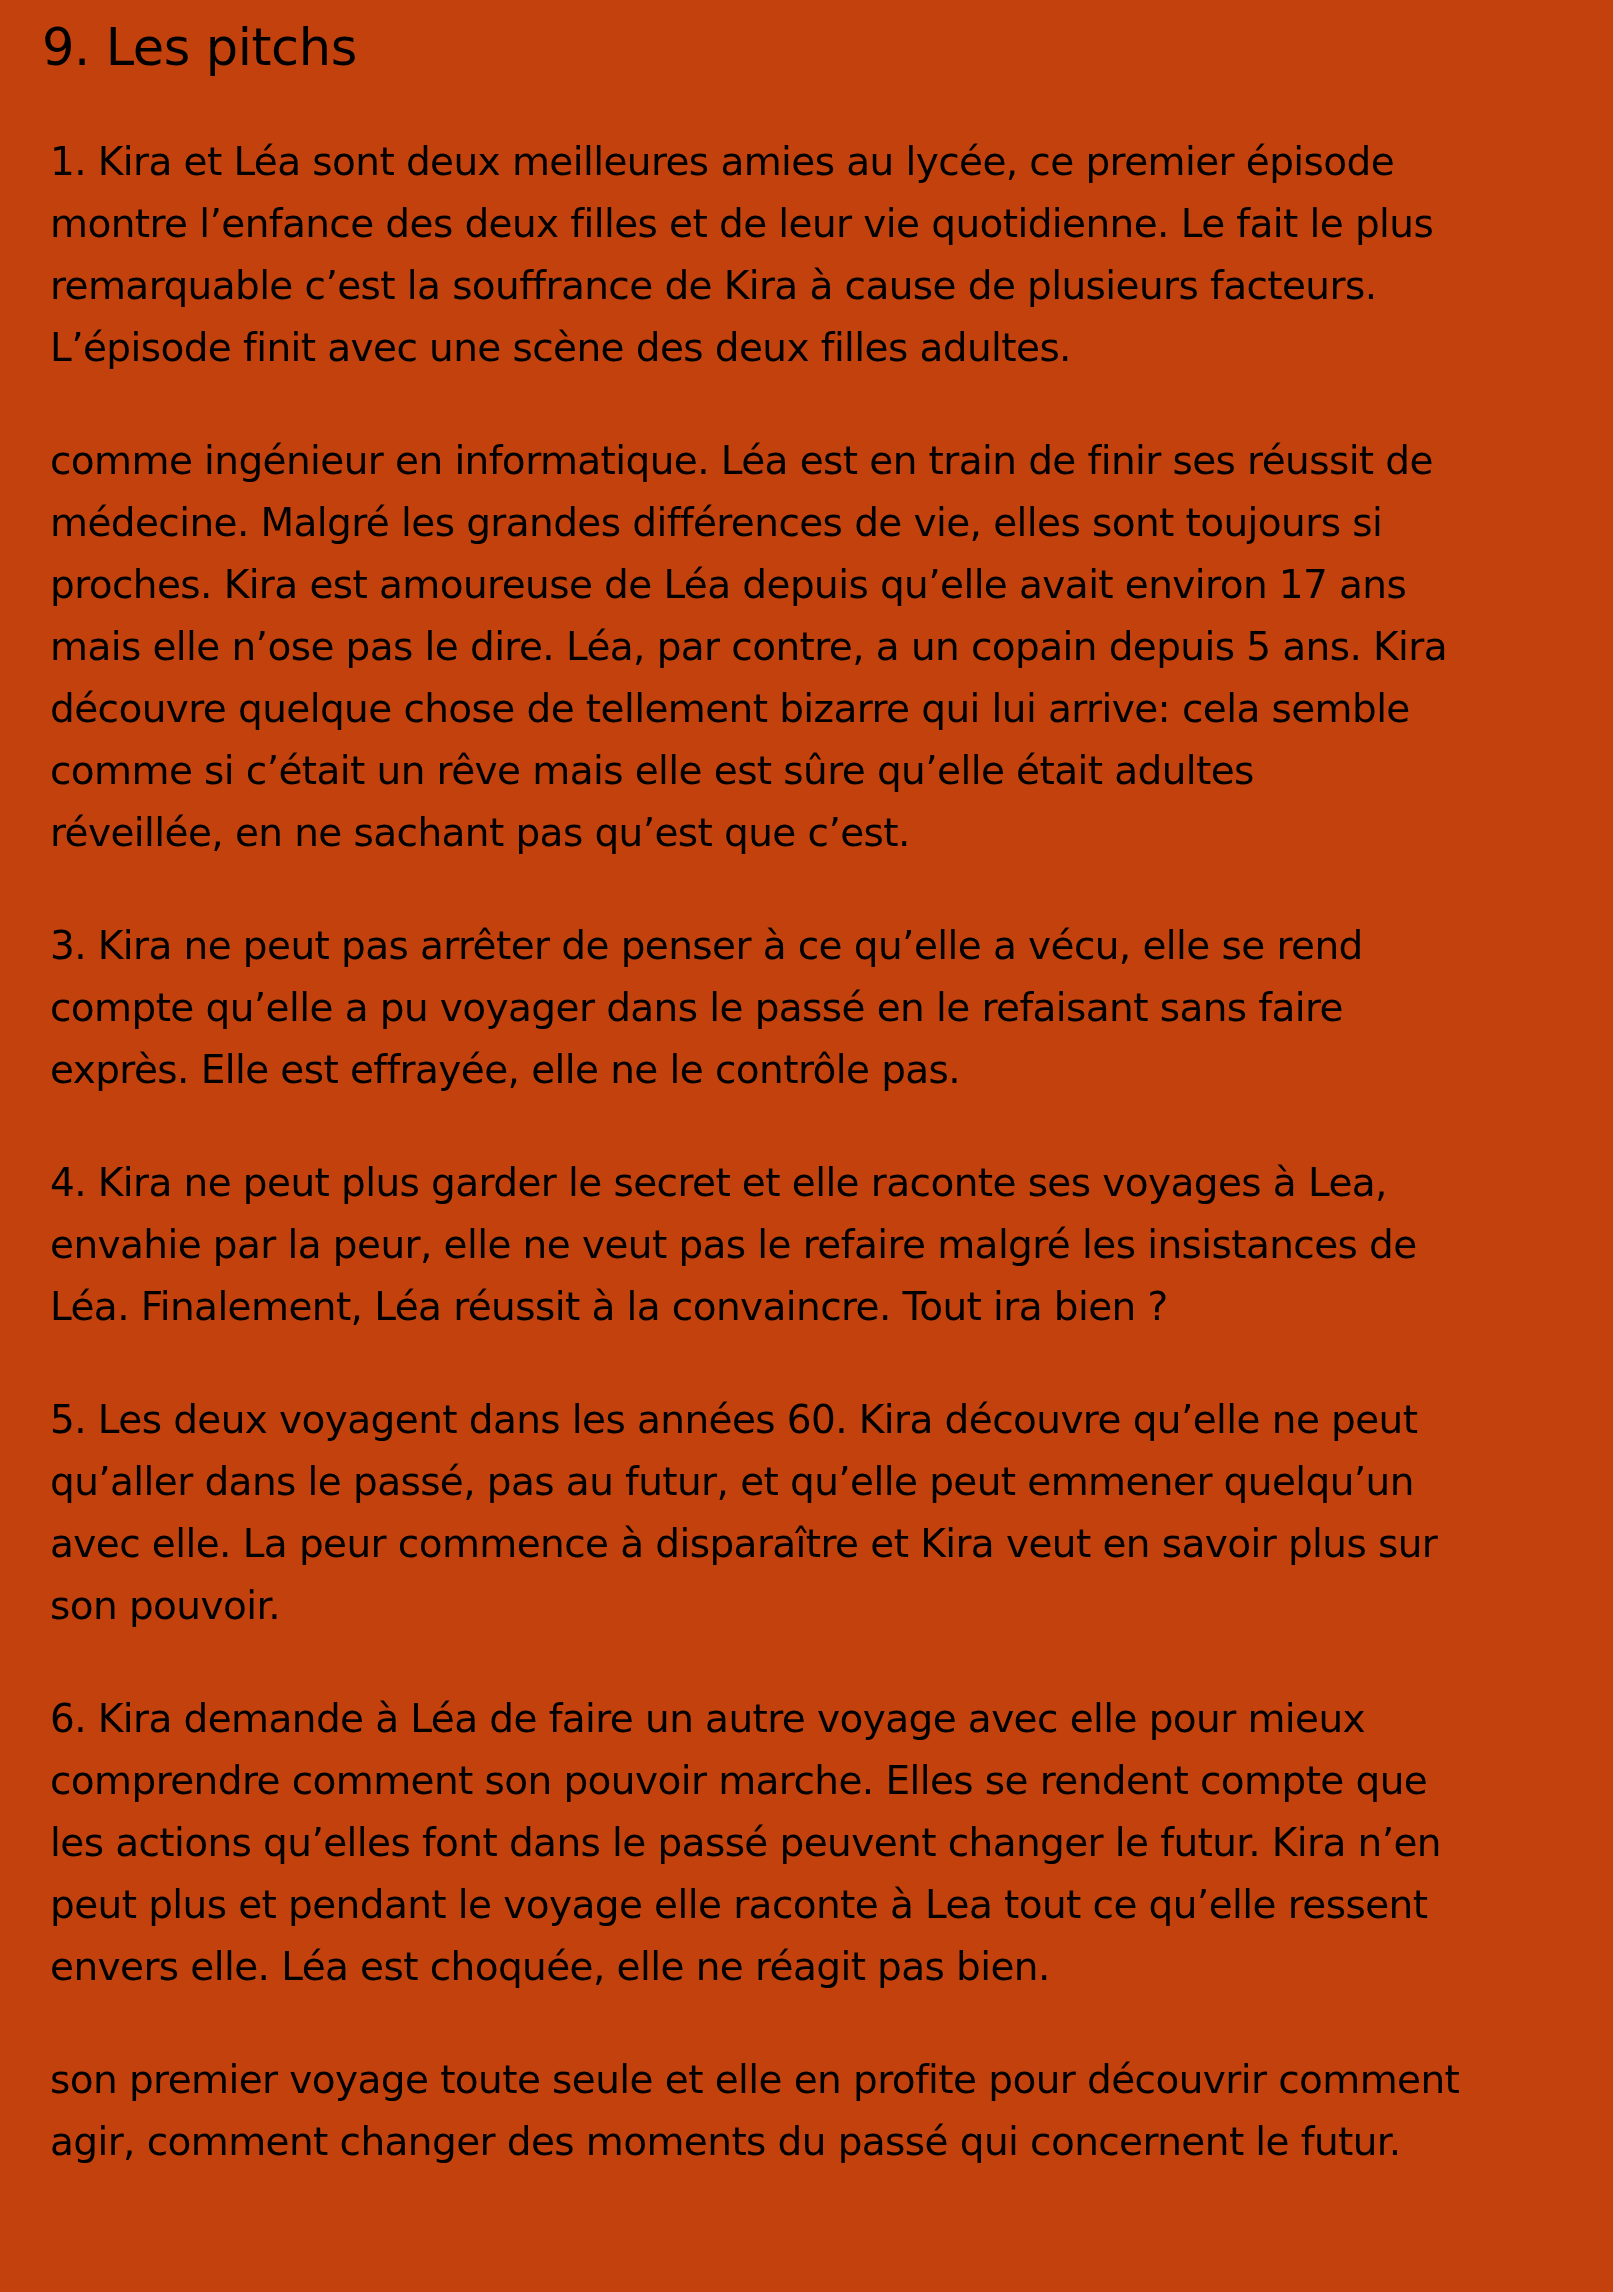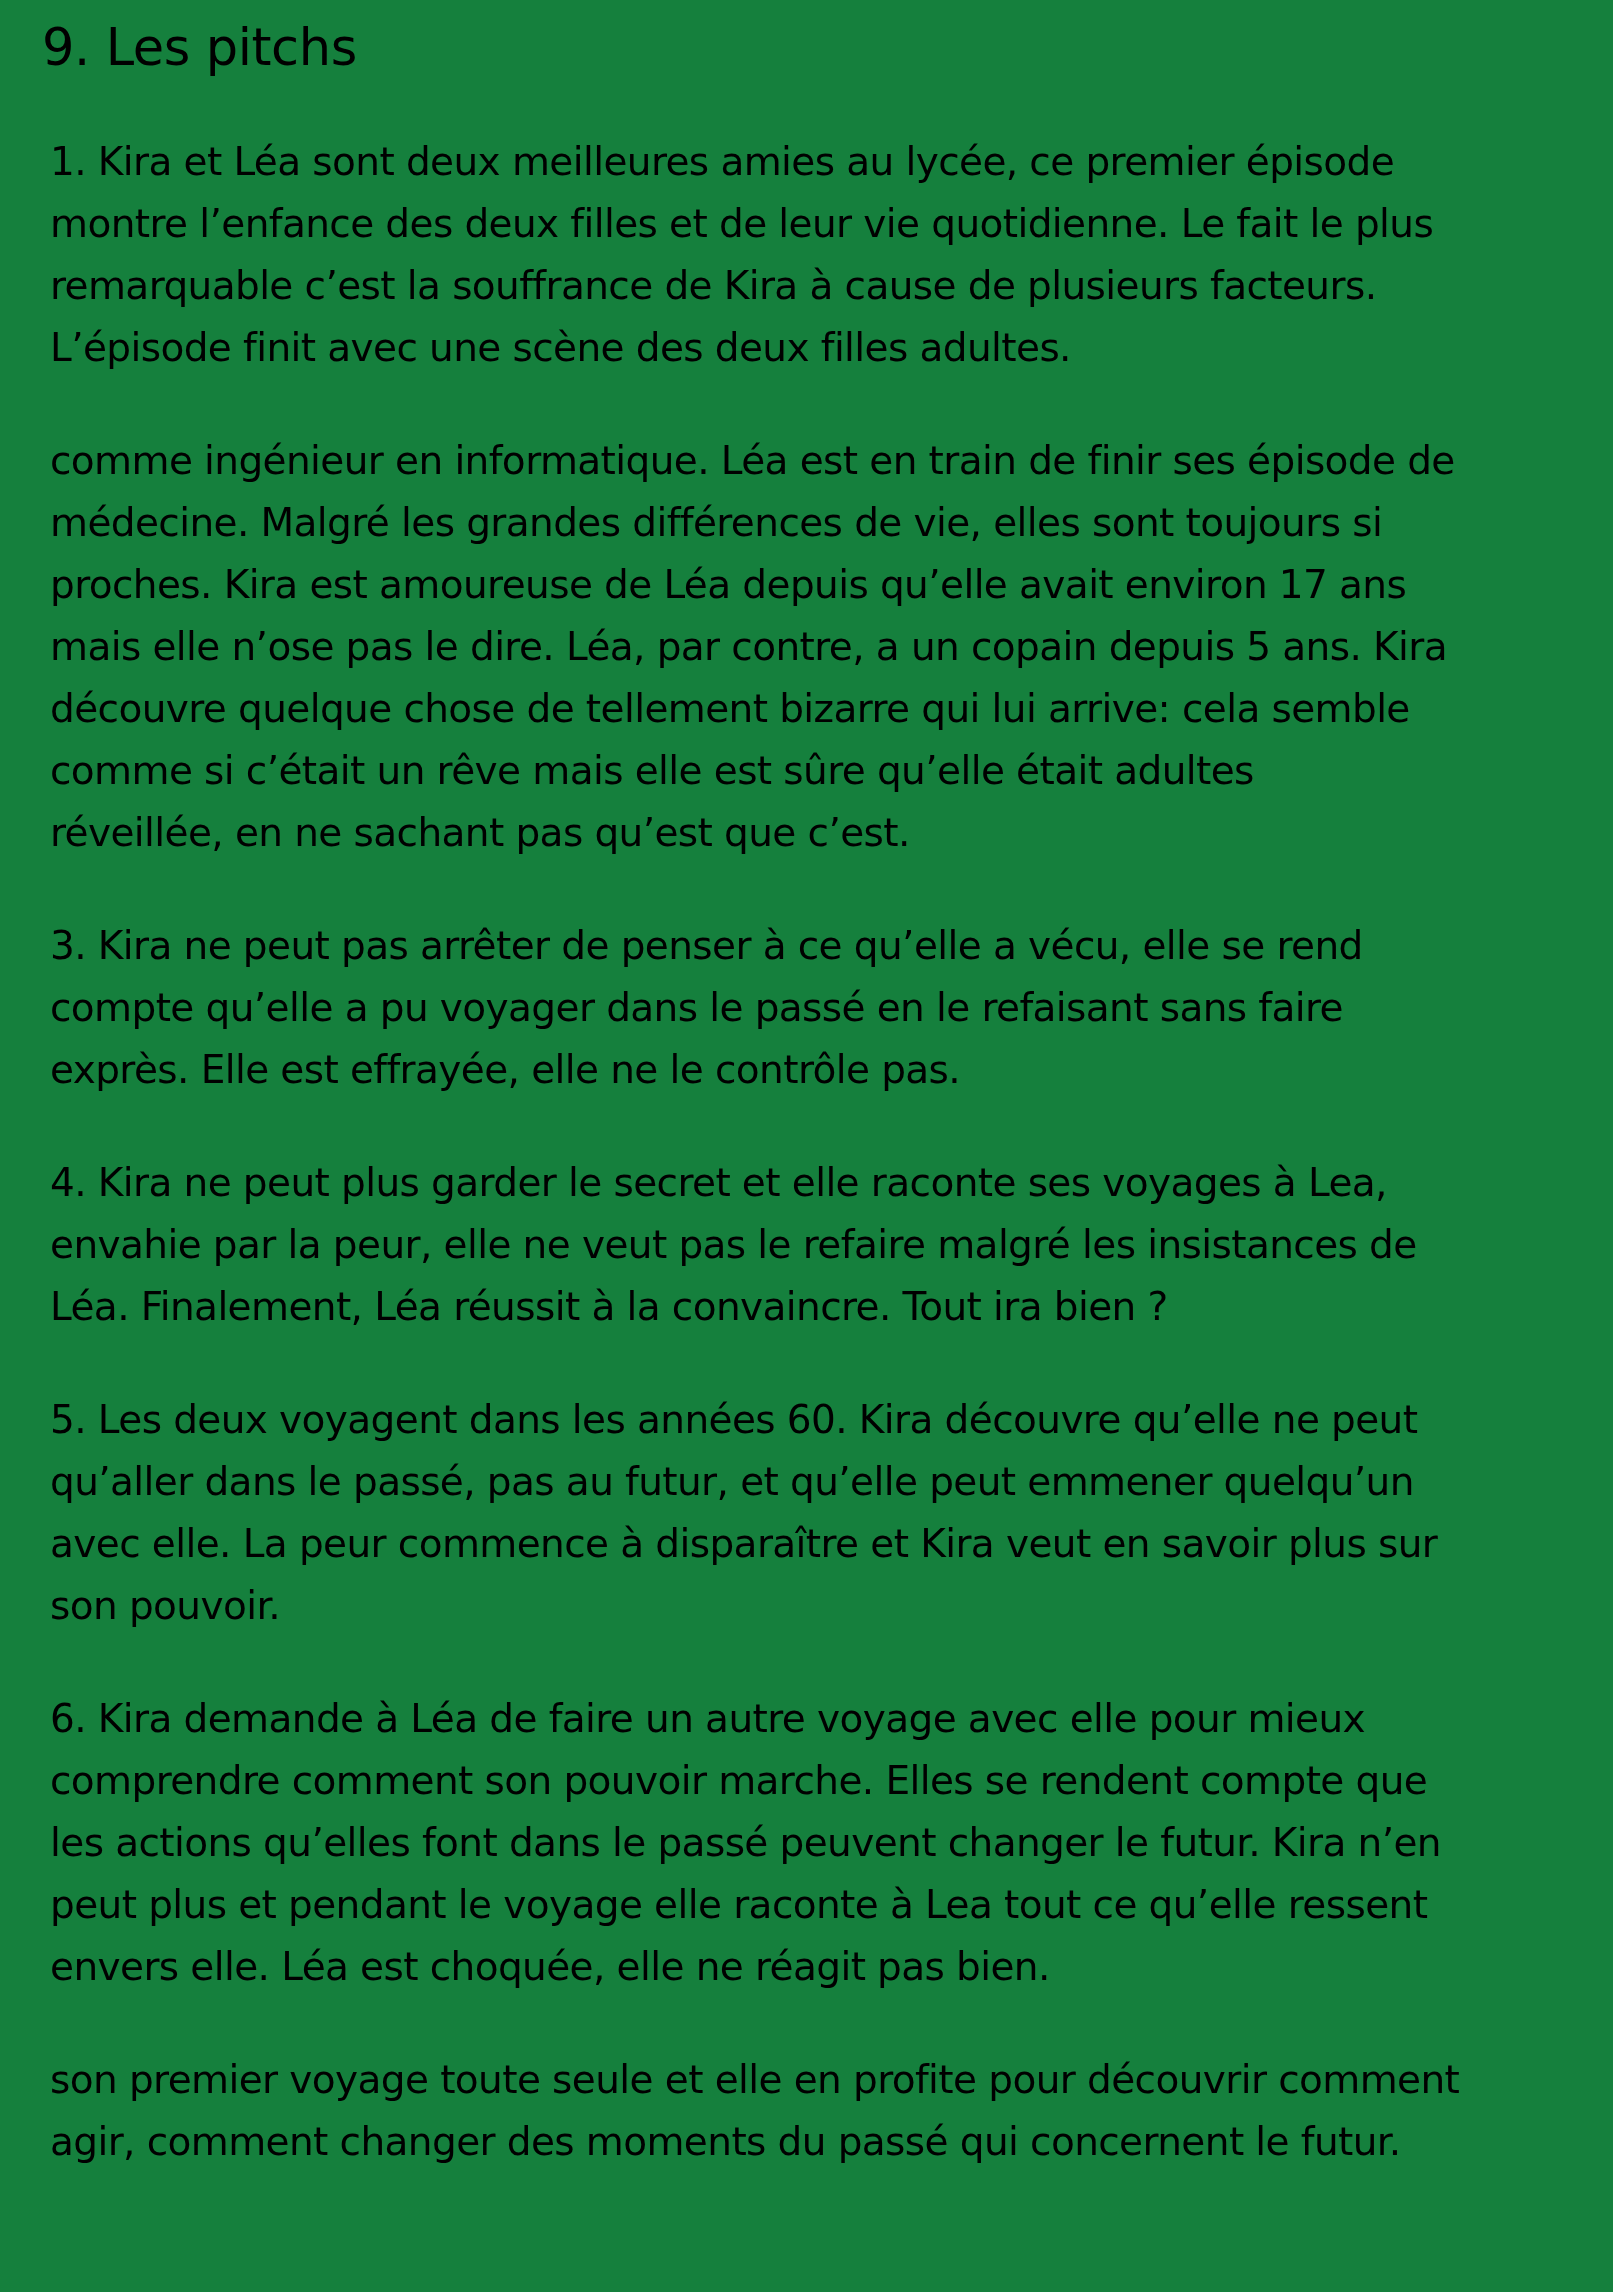--- a/index.html
+++ b/index.html
@@ -10,21 +10,21 @@
   body {
     width: 1614px;
     height: 2293px;
     overflow: hidden;
   }
   .page {
     box-sizing: border-box;
     width: 1614px;
     height: 2293px;
     padding: 18px 36px 0 42px;
-    background: #15803d;
+    background: #c2410c;
     color: #000000;
     font-family: "DejaVu Sans", "Liberation Sans", sans-serif;
     overflow: hidden;
   }
   .doc-title {
     margin: 0 0 54px 0;
     font-size: 51px;
     line-height: 59px;
     font-weight: 400;
     letter-spacing: -0.4px;
@@ -49,21 +49,21 @@
 <div class="page">
   <h1 class="doc-title">9. Les pitchs</h1>
   <div class="content">
       <div class="paragraph">
         <div class="line">1. Kira et Léa sont deux meilleures amies au lycée, ce premier épisode</div>
         <div class="line">montre l’enfance des deux filles et de leur vie quotidienne. Le fait le plus</div>
         <div class="line">remarquable c’est la souffrance de Kira à cause de plusieurs facteurs.</div>
         <div class="line">L’épisode finit avec une scène des deux filles adultes.</div>
       </div>
       <div class="paragraph">
-        <div class="line">comme ingénieur en informatique. Léa est en train de finir ses épisode de</div>
+        <div class="line">comme ingénieur en informatique. Léa est en train de finir ses réussit de</div>
         <div class="line">médecine. Malgré les grandes différences de vie, elles sont toujours si</div>
         <div class="line">proches. Kira est amoureuse de Léa depuis qu’elle avait environ 17 ans</div>
         <div class="line">mais elle n’ose pas le dire. Léa, par contre, a un copain depuis 5 ans. Kira</div>
         <div class="line">découvre quelque chose de tellement bizarre qui lui arrive: cela semble</div>
         <div class="line">comme si c’était un rêve mais elle est sûre qu’elle était adultes</div>
         <div class="line">réveillée, en ne sachant pas qu’est que c’est.</div>
       </div>
       <div class="paragraph">
         <div class="line">3. Kira ne peut pas arrêter de penser à ce qu’elle a vécu, elle se rend</div>
         <div class="line">compte qu’elle a pu voyager dans le passé en le refaisant sans faire</div>

